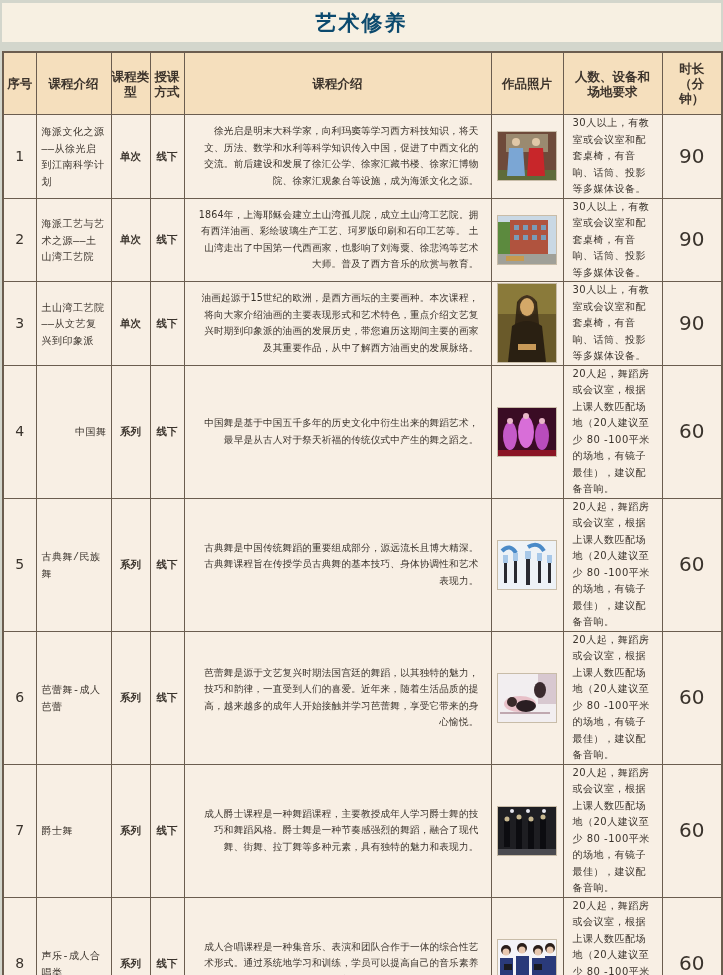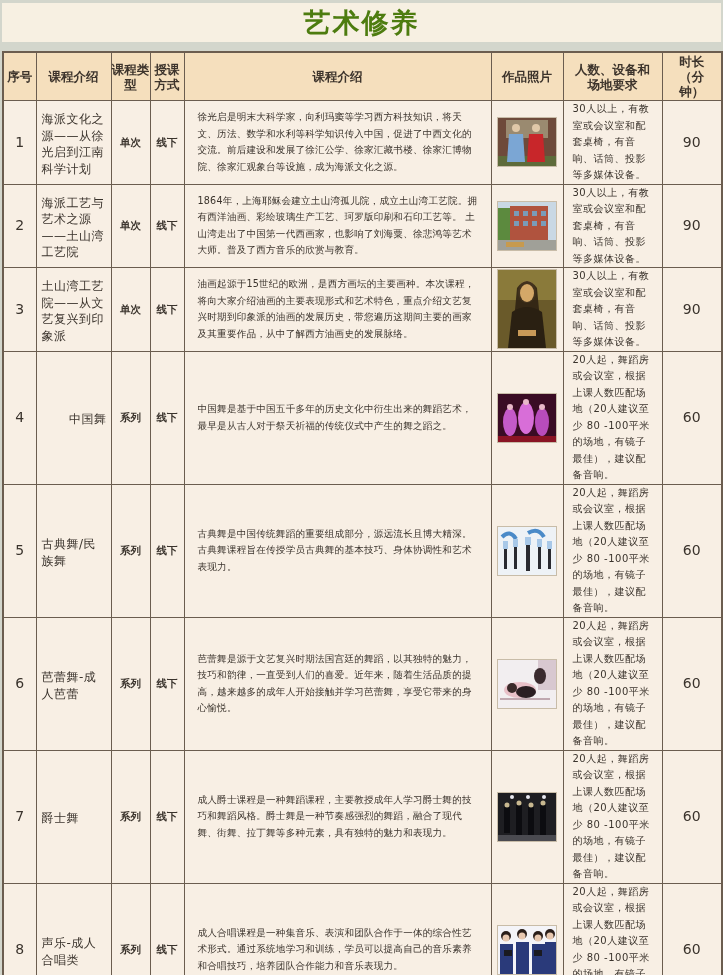--- a/index.html
+++ b/index.html
@@ -9,21 +9,21 @@
       font-family: "DejaVu Sans", "Liberation Sans", sans-serif;
       color: #3a332c;
       position: relative;
     }
     .title-bar {
       position: absolute; left: 2px; top: 3px; width: 719px; height: 39px;
       background: #f7f0e2;
       display: flex; align-items: center; justify-content: center;
     }
     .title-bar .title {
-      font-size: 27px; font-weight: bold; color: #4d7c0f; letter-spacing: 2px; font-family: Liberation Mono, monospace;
+      font-size: 21px; font-weight: bold; color: #0c4a6e; letter-spacing: 2px; font-family: Liberation Mono, monospace;
     }
     table.course-table {
       position: absolute; left: 2px; top: 51px;
       width: 719px; border-collapse: collapse;
       table-layout: fixed;
       background: #f8efe4;
       border: 2px solid #6b5d4f;
     }
     .course-table th, .course-table td {
       border: 1px solid #6b5d4f;
@@ -31,25 +31,25 @@
       vertical-align: middle;
       text-align: center;
     }
     .course-table thead th {
       background: #f5dfbd;
       font-size: 12.5px; font-weight: bold; color: #3d342c;
       height: 37px; line-height: 15px;
     }
     .course-table td { font-size: 10px; line-height: 15px; }
     td.idx { font-size: 14px; }
-    td.name { text-align: left; padding: 4px 4px 0 5px; font-size: 12px; letter-spacing: 0.5px; line-height: 16.5px; }
+    td.name { text-align: left; padding: 4px 4px 0 5px; font-size: 10px; letter-spacing: 0.5px; line-height: 16.5px; font-family: Liberation Mono, monospace; }
     td.type, td.mode { font-size: 10.5px; font-weight: bold; }
-    td.desc { text-align: left; padding: 0 12px 0 13px; font-size: 9.6px; line-height: 16.5px; letter-spacing: 0.2px; }
+    td.desc { text-align: right; padding: 0 12px 0 13px; font-size: 9.6px; line-height: 16.5px; letter-spacing: 0.2px; }
     td.req { text-align: left; padding: 0 6px 0 9px; font-size: 10px; line-height: 16.5px; letter-spacing: 0.5px; }
-    td.dur { font-size: 14px; }
+    td.dur { font-size: 20px; }
     .photo {
       margin: 0 auto;
       width: 58px; height: 48px;
       border: 1px solid #c8bca8;
     }
     .photo.tall { height: 78px; width: 58px; }
   </style>
 </head>
 <body>
 
@@ -69,21 +69,21 @@
     <col style="width:60px">
   </colgroup>
   <thead>
     <tr>
       <th>序号</th>
       <th>课程介绍</th>
       <th>课程类型</th>
       <th>授课方式</th>
       <th>课程介绍</th>
       <th>作品照片</th>
-      <th style="padding:5px 8px;text-align:center;">人数、设备和场地要求</th>
+      <th style="padding:12px 8px;text-align:center;">人数、设备和场地要求</th>
       <th style="padding:0 10px;margin-left:18px;">时长（分钟）</th>
     </tr>
   </thead>
   <tbody>
 
     <tr style="height:80px">
       <td class="idx">1</td>
       <td class="name">海派文化之源——从徐光启到江南科学计划</td>
       <td class="type">单次</td>
       <td class="mode">线下</td>

